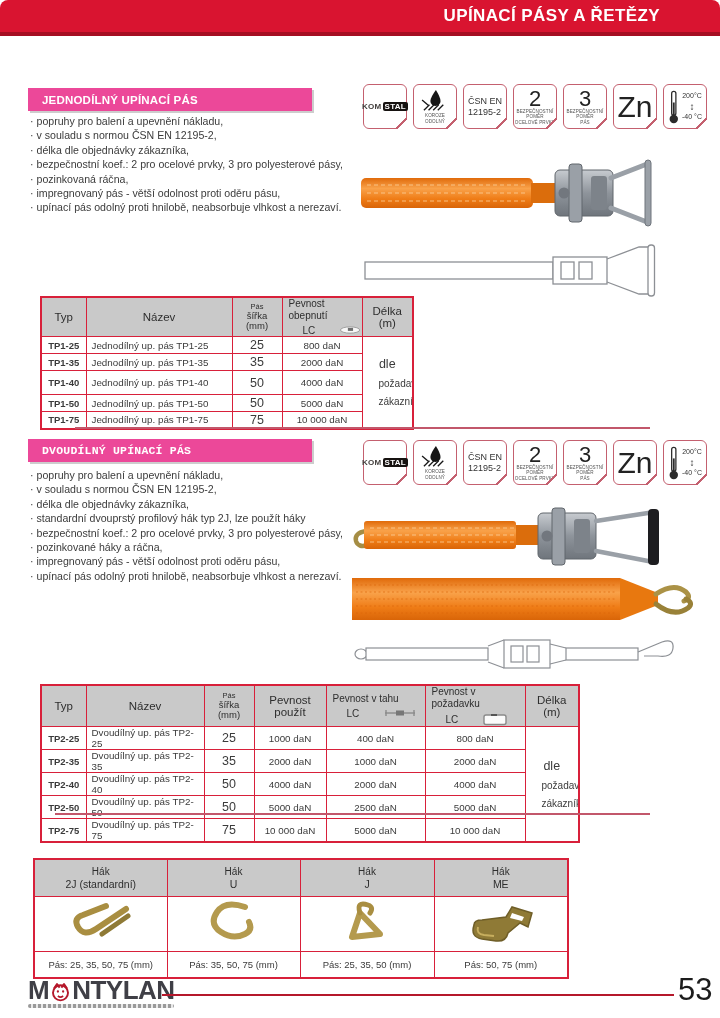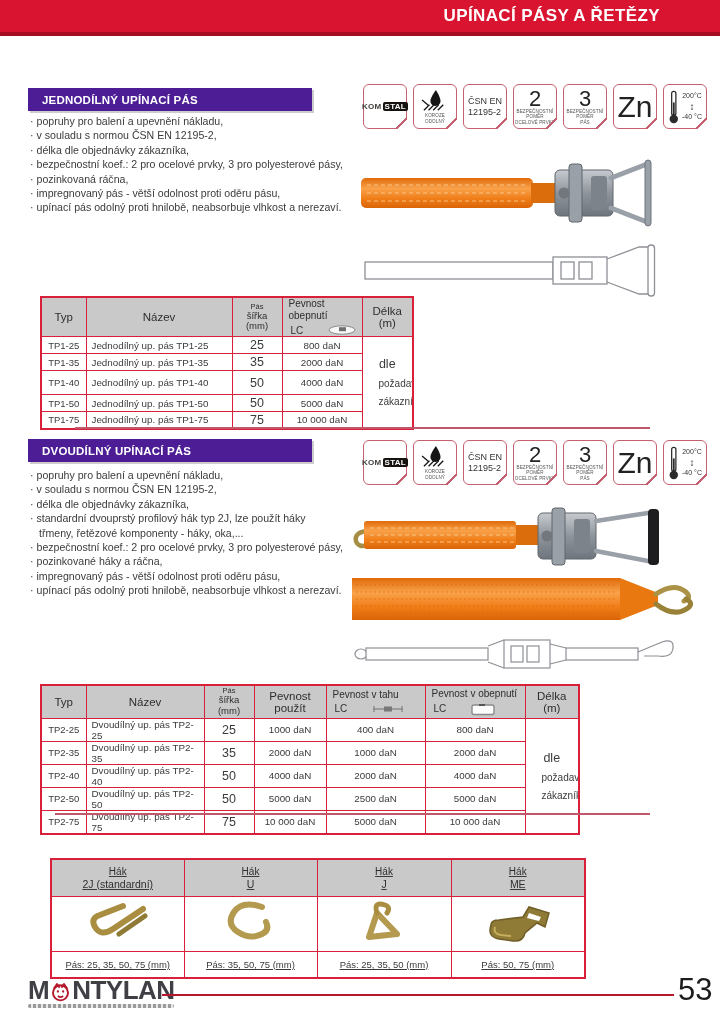--- a/index.html
+++ b/index.html
@@ -1,26 +1,26 @@
 <!DOCTYPE html>
 <html><head>
 <meta charset="utf-8">
 <style>
   html,body{margin:0;padding:0;background:#fff;}
   .page{position:relative;width:720px;height:1018px;background:#fff;overflow:hidden;
-        font-family:"Liberation Sans",sans-serif;color:#3b3b3b;}
+        font-family:"Liberation Sans",sans-serif;color:#3b3b3b;border-radius:8px;}
   .abs{position:absolute;}
 
   
   .topbar{left:0;top:0;width:720px;height:36px;background:#d91430;border-bottom:4px solid #a50e22;
           display:flex;align-items:center;justify-content:flex-end;padding-right:60px;box-sizing:border-box;}
   .topbar .ttl{color:#fff;font-size:17px;font-weight:bold;letter-spacing:.4px;}
 
   
-  .secbar{left:28px;width:284px;height:23px;background:#4c1d95;color:#fff;display:flex;align-items:center;
+  .secbar{left:28px;width:284px;height:23px;background:#ec4899;color:#fff;display:flex;align-items:center;
           padding-left:14px;box-sizing:border-box;font-weight:bold;font-size:11.5px;letter-spacing:.2px;
           box-shadow:2px 2px 0 rgba(130,130,130,.4);}
 
   
   .bullets{list-style:none;margin:0;padding:0;font-size:10.6px;color:#3b3b3b;line-height:14.4px;width:340px;}
   .bullets li::before{content:"·  ";}
   .bullets li.cont{padding-left:9px;}
   .bullets li.cont::before{content:"";}
 
   
@@ -47,23 +47,23 @@
   
   table.cat{border-collapse:collapse;table-layout:fixed;background:#fff;}
   .cat td,.cat th{border:1.2px solid #d8203a;padding:0;overflow:hidden;}
   table.cat{border:2.2px solid #d8203a;}
   .cat th{background:#c9c9c9;font-weight:normal;color:#2e2e2e;vertical-align:middle;}
   .cat td{color:#3b3b3b;text-align:center;vertical-align:middle;}
   .h-main{font-size:11.5px;}
   .h-sm{font-size:7.5px;line-height:8px;}
   .h-md{font-size:9.5px;line-height:10.5px;}
   .h-pv{font-size:10px;text-align:left;padding-left:6px;line-height:12px;}
-  .h-lcrow{display:flex;align-items:center;gap:24px;padding-left:8px;margin-top:2px;}
+  .h-lcrow{display:flex;align-items:center;gap:24px;padding-left:20px;margin-top:2px;}
   .h-lc{font-size:10px;}
-  .c-typ{font-weight:normal;font-size:9.5px;color:#161616;}
+  .c-typ{font-weight:bold;font-size:9.5px;color:#161616;}
   .c-naz{font-size:9.8px;text-align:left !important;padding-left:5px !important;}
   .c-num{font-size:12.5px;}
   .c-val{font-size:9.8px;}
   .dlk1{font-size:12.5px;margin-bottom:7px;}
   .dlk2{font-size:10px;margin-bottom:7px;margin-left:16px;}
 
   
   .hk1{font-size:10px;line-height:13px;}
   .hk2{font-size:10.5px;line-height:13px;}
   .hk-size{font-size:9.5px;}
@@ -270,21 +270,21 @@
           <td class="c-naz">Jednodílný up. pás TP1-75</td>
           <td class="c-num">75</td>
           <td class="c-val">10 000 daN</td>
         </tr>
       </tbody>
     </table>
   </div>
 
   <div class="abs divider" style="left:75px;top:427px;width:575px;"></div>
 
-  <div class="abs secbar" style="top:439px;">
+  <div class="abs secbar" style="top:439px;font-family:Liberation Mono, monospace;">
     <span>DVOUDÍLNÝ UPÍNACÍ PÁS</span>
   </div>
 
   <div class="abs badges" style="left:363px;top:440px;">
     <div class="badge">
       <div class="komstal">
         <span class="kom">KOM</span>
           <span class="stal">STAL</span>
       </div>
     </div>
@@ -341,21 +341,20 @@
         <span class="t-lo">-40 °C</span>
       </div>
     </div>
   </div>
 
   <ul class="abs bullets" style="left:30px;top:468px;">
     <li>popruhy pro balení a upevnění nákladu,</li>
     <li>v souladu s normou ČSN EN 12195-2,</li>
     <li>délka dle objednávky zákazníka,</li>
     <li>standardní dvouprstý profilový hák typ 2J, lze použít háky</li>
-    <li class="cont">třmeny, řetězové komponenty - háky, oka,...</li>
     <li>bezpečnostní koef.: 2 pro ocelové prvky, 3 pro polyesterové pásy,</li>
     <li>pozinkované háky a ráčna,</li>
     <li>impregnovaný pás - větší odolnost proti oděru pásu,</li>
     <li>upínací pás odolný proti hnilobě, neabsorbuje vlhkost a nerezaví.</li>
   </ul>
 
   <svg class="abs" style="left:352px;top:505px;" width="368" height="64" viewBox="0 0 368 64">
     <path d="M14,26 Q2,28 4,36 Q6,43 16,40" stroke="#a58d44" stroke-width="4.5" fill="none" stroke-linecap="round"></path>
     <rect x="12" y="16" width="152" height="28" rx="3" fill="url(#web1)"></rect>
     <g stroke="#fbd09a" stroke-width="1" opacity=".8" stroke-dasharray="4 3">
@@ -430,21 +429,21 @@
               <span class="h-lc">LC</span>
               <svg width="34" height="12" viewBox="0 0 34 12">
                 <line x1="2" y1="6" x2="32" y2="6" stroke="#8a8a8a" stroke-width="1.4"></line>
                 <rect x="13" y="3.5" width="8" height="5" fill="#777"></rect>
                 <line x1="3" y1="3" x2="3" y2="9" stroke="#8a8a8a" stroke-width="1.4"></line>
                 <line x1="31" y1="3" x2="31" y2="9" stroke="#8a8a8a" stroke-width="1.4"></line>
               </svg>
             </div>
           </th>
           <th>
-            <div class="h-pv">Pevnost v obepnutí</div>
+            <div class="h-pv">Pevnost v požadavku</div>
             <div class="h-lcrow">
               <span class="h-lc">LC</span>
               <svg width="26" height="14" viewBox="0 0 26 14">
                 <rect x="2" y="3" width="22" height="9.5" rx="2" fill="#fbfbfb" stroke="#8a8a8a" stroke-width="1.4"></rect>
                 <line x1="9" y1="3" x2="15" y2="3" stroke="#555" stroke-width="2"></line>
               </svg>
             </div>
           </th>
           <th class="h-main">
             <div>Délka</div>
@@ -498,21 +497,21 @@
           <td class="c-val">5000 daN</td>
           <td class="c-val">10 000 daN</td>
         </tr>
       </tbody>
     </table>
   </div>
 
   <div class="abs divider" style="left:55px;top:813px;width:595px;"></div>
 
 
-  <div class="abs" style="left:50px;top:858px;text-decoration:underline;">
+  <div class="abs" style="left:33px;top:858px;">
     <table class="cat" style="width:534px;">
       <colgroup>
           <col style="width:133px">
           <col style="width:133px">
           <col style="width:134px">
           <col style="width:134px">
         </colgroup>
       <thead>
         <tr style="height:37px;">
           <th>

